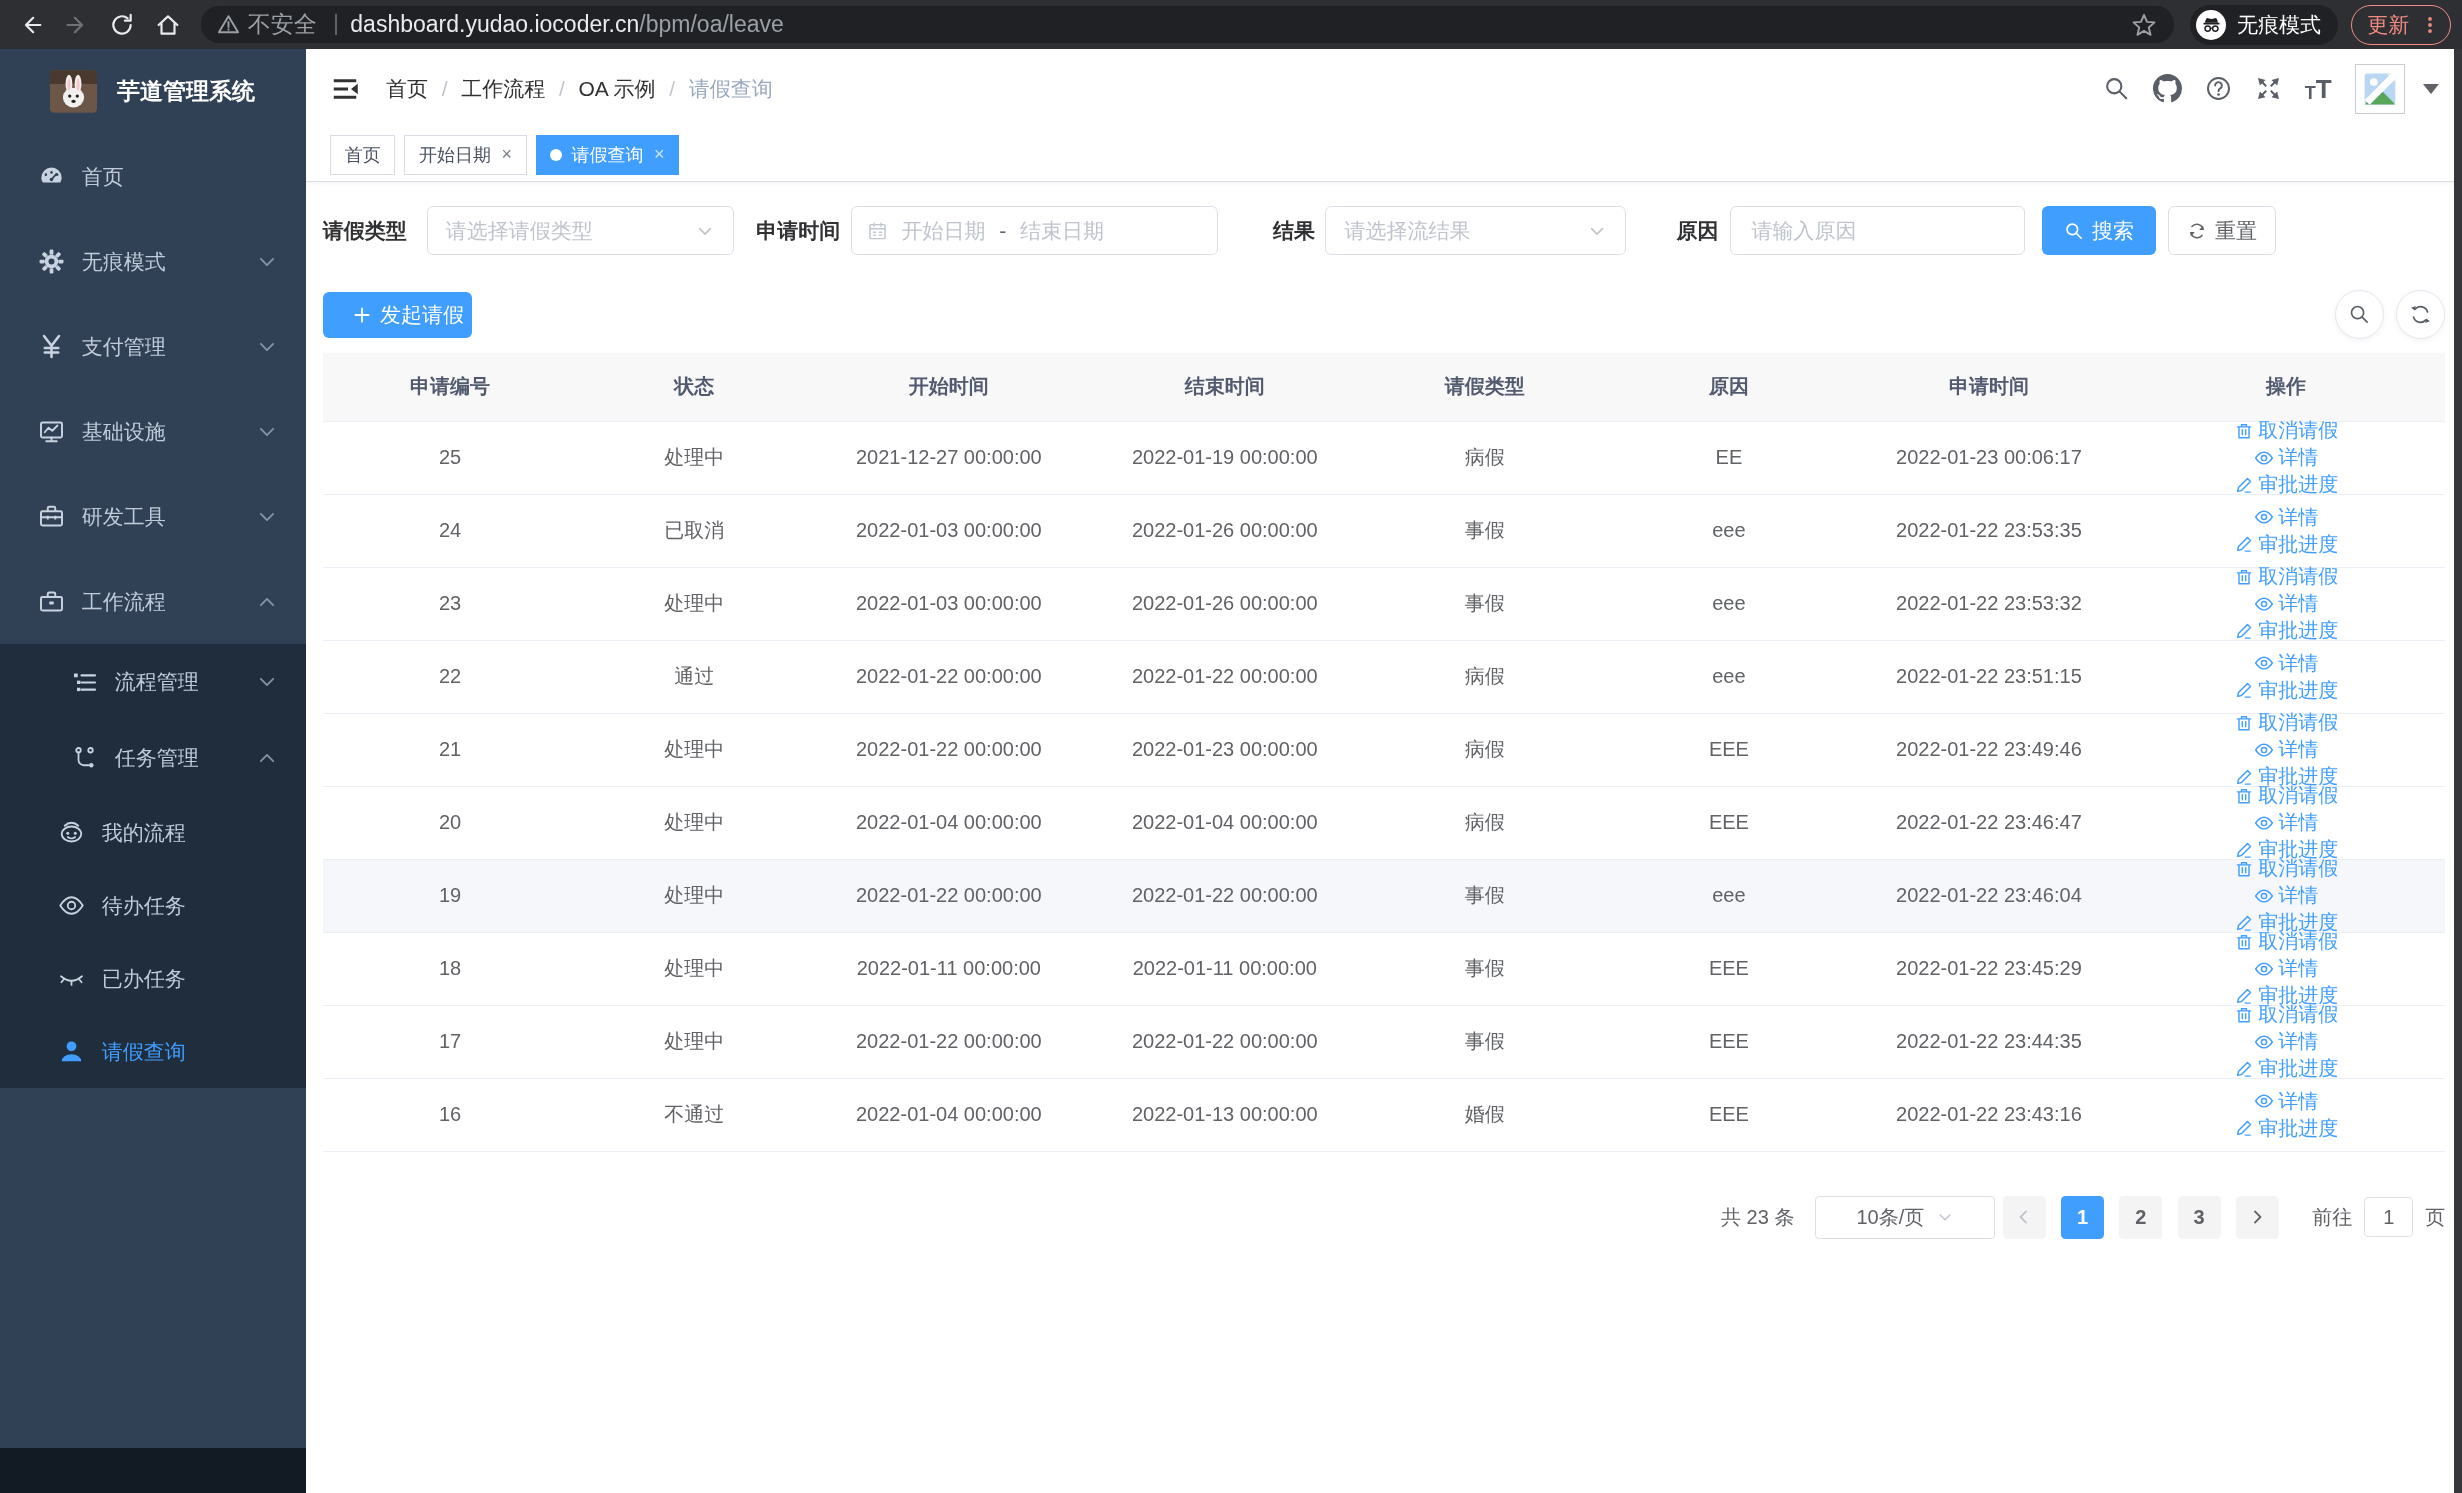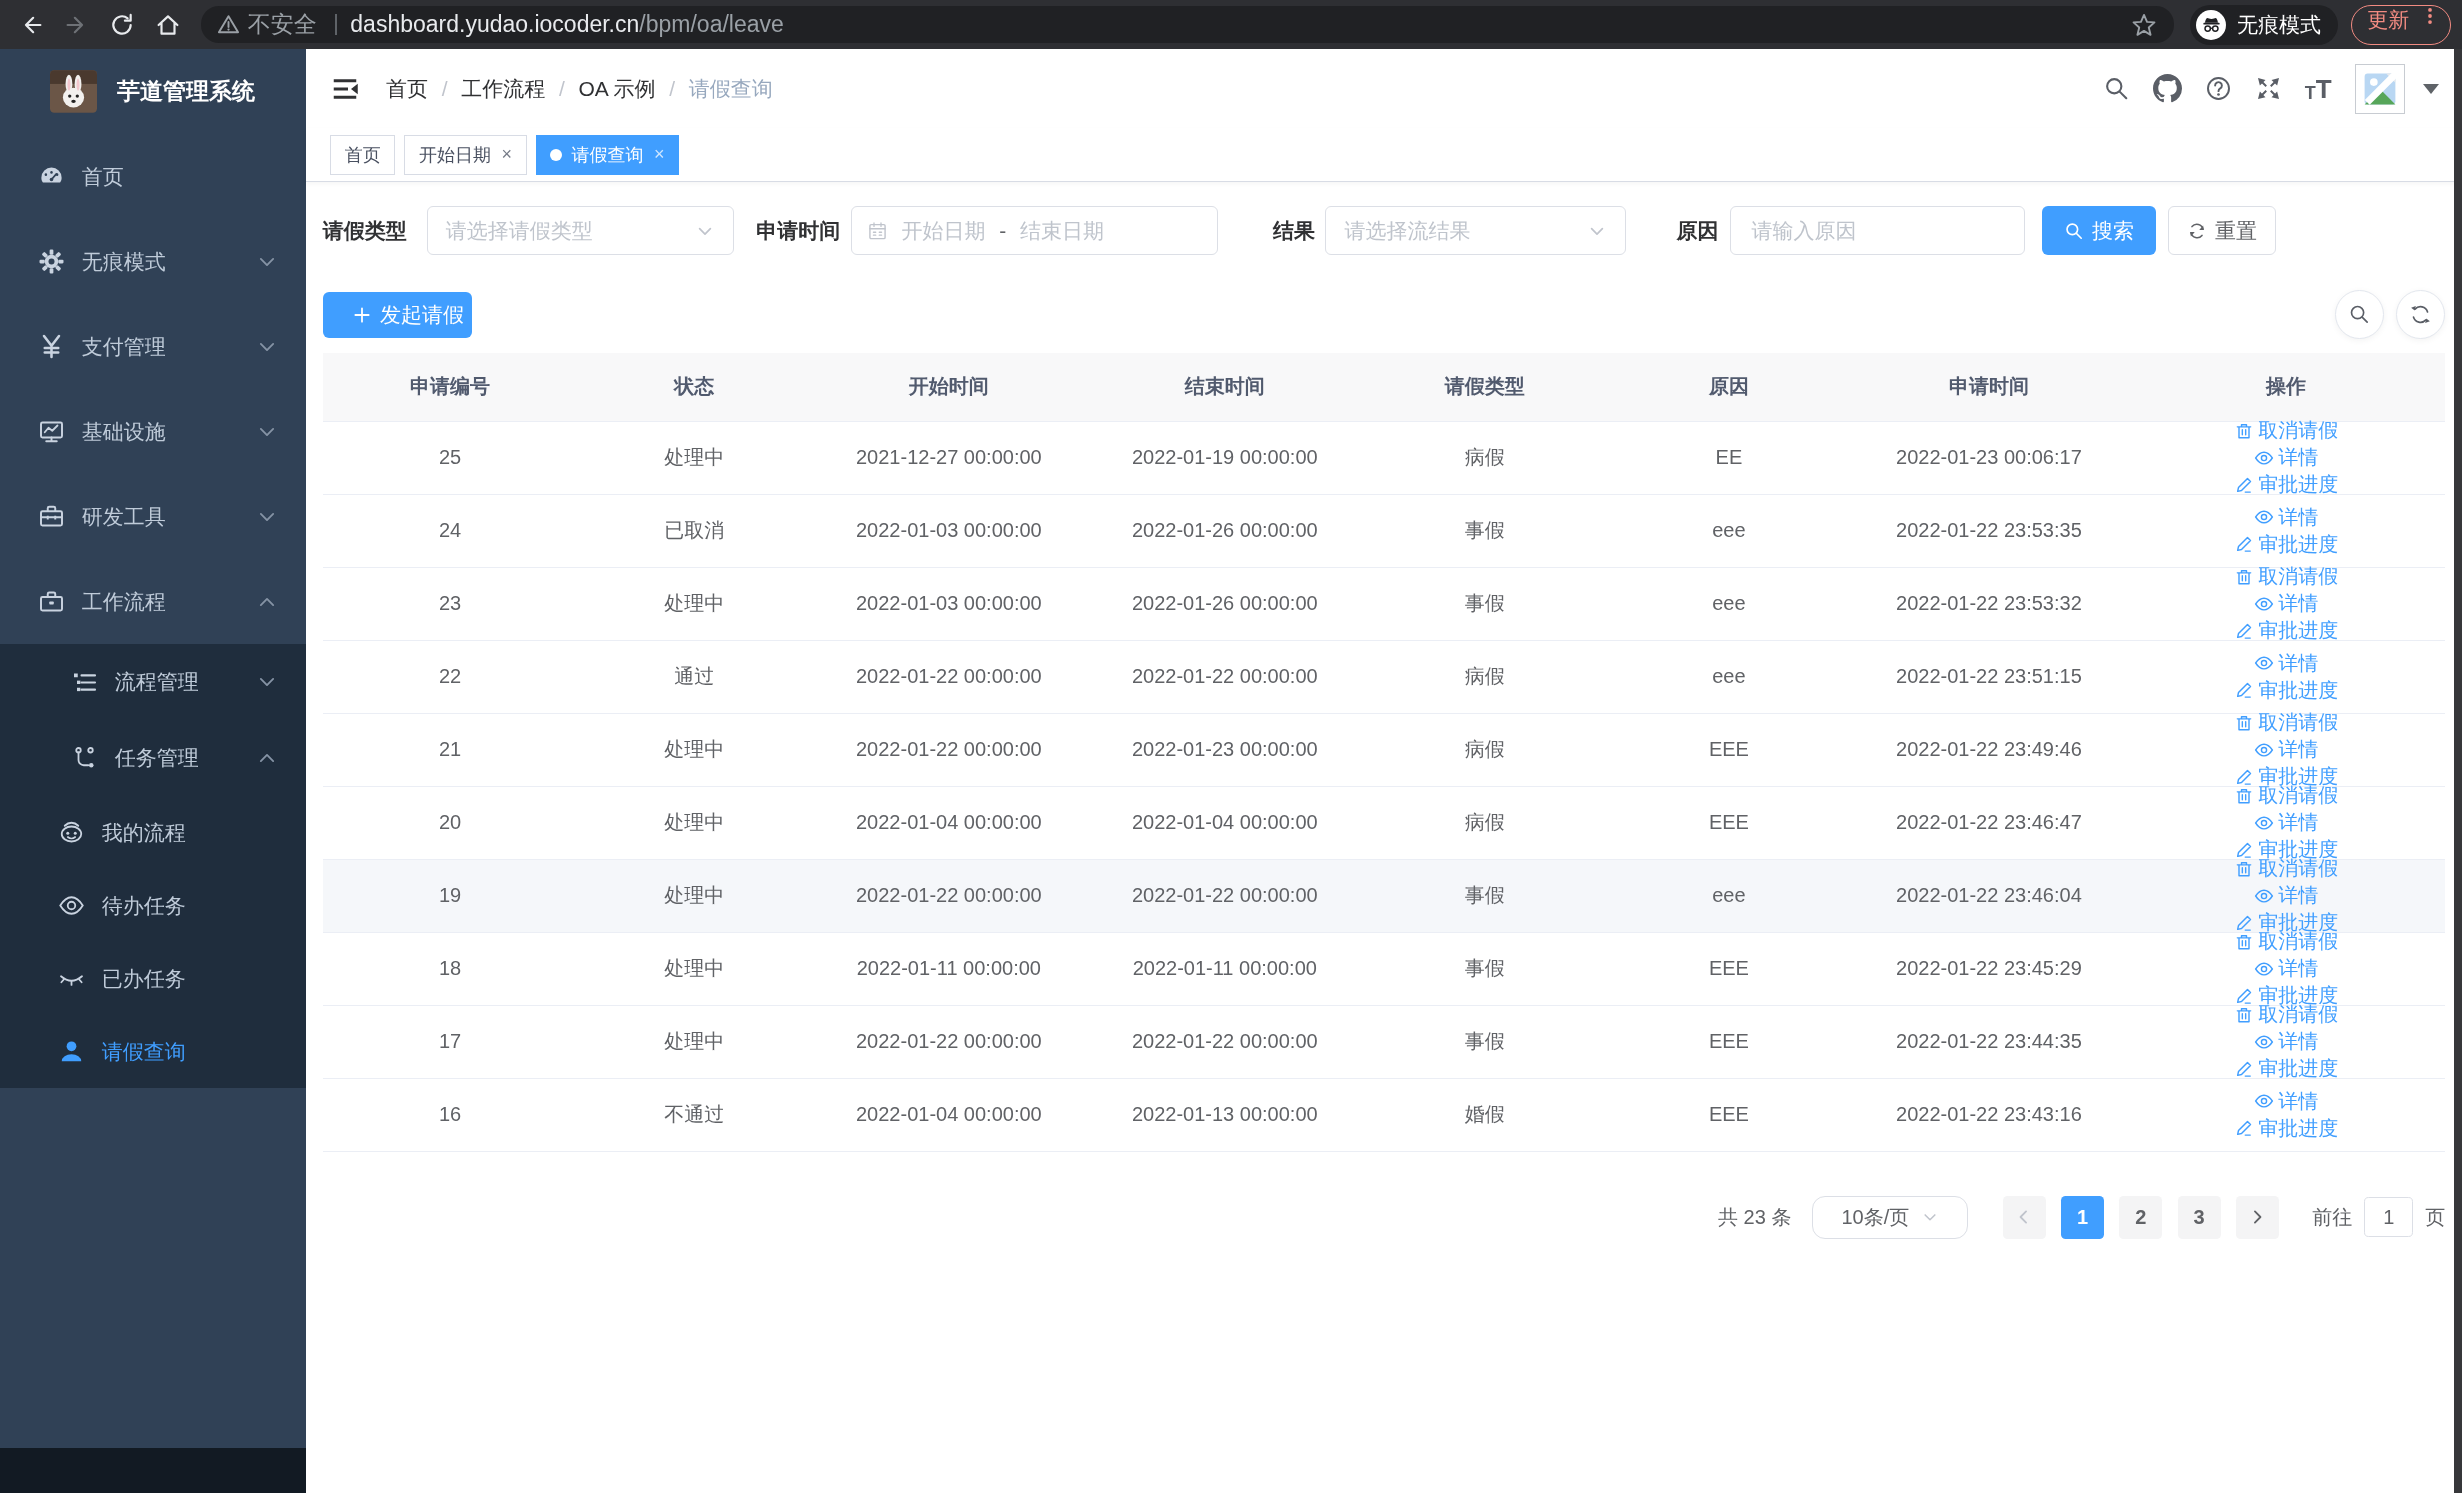--- a/index.html
+++ b/index.html
@@ -12,21 +12,21 @@
   .nav-btn.dim{color:#6e7176;}
   .url-pill{flex:1;height:37px;background:#202124;border-radius:18px;display:flex;align-items:center;padding:0 16.7px;margin:0 7.6px;color:#e8eaed;min-width:0;}
   .sec-label{color:#9aa0a6;font-size:23px;margin:0 4.6px 0 7.6px;}
   .url-divider{width:1.5px;height:21px;background:#5f6368;margin:0 13.7px;}
   .url-host{font-size:23px;color:#e8eaed;white-space:nowrap;}
   .url-path{font-size:23px;color:#9aa0a6;white-space:nowrap;}
   .url-spacer{flex:1;}
   .incog-badge{height:40px;background:#202124;border-radius:20px;display:flex;align-items:center;gap:10.6px;padding:0 16.7px 0 6px;flex:0 0 auto;margin-left:4.6px;}
   .incog-circle{width:30px;height:30px;border-radius:50%;background:#fff;display:flex;align-items:center;justify-content:center;}
   .incog-label{color:#fff;font-size:21px;}
-  .update-pill{height:38px;border:1.5px solid #f28b82;border-radius:20.5px;color:#f28b82;display:flex;align-items:flex-start;gap:10.6px;padding:0 10.6px 0 15px;margin-left:9px;flex:0 0 auto;}
+  .update-pill{height:38px;border:1.5px solid #f28b82;border-radius:20.5px;color:#f28b82;display:flex;align-items:center;gap:10.6px;padding:0 10.6px 0 15px;margin-left:9px;flex:0 0 auto;}
   .update-label{font-size:21px;}
   
   .app{position:absolute;top:49px;left:0;right:0;bottom:0;display:flex;}
   .edge-scrollbar{position:absolute;top:49px;right:0;bottom:0;width:7.6px;background:#36373a;z-index:40;}
   
   .sidebar{width:306px;flex:0 0 306px;background:#304156;display:flex;flex-direction:column;position:relative;}
   .logo-row{height:85px;display:flex;align-items:center;padding-left:50px;gap:20px;}
   .logo-img{width:47px;height:43px;border-radius:4.6px;overflow:hidden;flex:0 0 auto;}
   .logo-title{color:#fff;font-size:23px;font-weight:bold;}
   .menu{flex:1;}
@@ -92,21 +92,21 @@
   .trow{display:flex;height:72px;align-items:center;color:#606266;border-bottom:1.5px solid #ebeef5;}
   .trow.hl{background:#f5f7fa;}
   .tc{text-align:center;box-sizing:border-box;padding:0 4.6px;}
   .c0{width:12%;}.c1{width:11%;}.c2{width:13%;}.c3{width:13%;}.c4{width:11.5%;}.c5{width:11.5%;}.c6{width:13%;}.c7{width:15%;}
   .actions{display:flex;align-items:center;justify-content:center;gap:0;flex-direction:column;}
   .alink{color:#409eff;display:inline-flex;align-items:center;gap:4.6px;margin:0 6.8px;cursor:pointer;white-space:nowrap;text-decoration:none;}
   .ai{width:20px;height:20px;}
   
   .pager{display:flex;align-items:center;justify-content:flex-end;margin-top:44px;color:#606266;font-size:20px;gap:0;}
   .pg-total{margin-right:21px;}
-  .pg-size{width:156px;height:43px;border:1.5px solid #dcdfe6;border-radius:13px;display:flex;align-items:center;justify-content:center;gap:12px;color:#606266;box-sizing:border-box;margin-right:27px;cursor:pointer;}
+  .pg-size{width:180px;height:43px;border:1.5px solid #dcdfe6;border-radius:4px;display:flex;align-items:center;justify-content:center;gap:12px;color:#606266;box-sizing:border-box;cursor:pointer;}
   .pg-size .chev{color:#c0c4cc;}
   .pg-btn{min-width:43px;height:43px;border-radius:4.6px;background:#f4f4f5;display:flex;align-items:center;justify-content:center;margin:0 7.6px;cursor:pointer;font-weight:bold;color:#606266;}
   .pg-btn.prev{color:#c0c4cc;}
   .pg-btn.page.active{background:#409eff;color:#fff;}
   .pg-goto{margin-left:26px;display:flex;align-items:center;gap:12px;}
   .pg-goto input{width:49px;height:40px;border:1.5px solid #dcdfe6;border-radius:4.6px;text-align:center;font-size:20px;color:#606266;outline:none;font-family:inherit;box-sizing:border-box;}
 </style>
 </head>
 <body>
 

